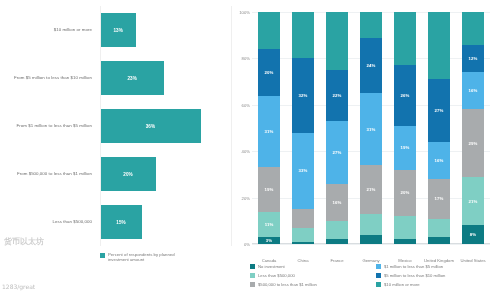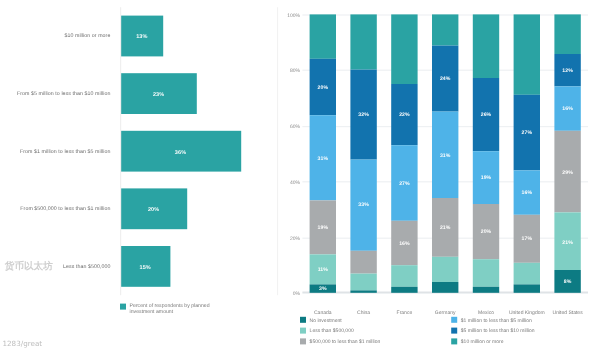--- a/index.html
+++ b/index.html
@@ -69,21 +69,21 @@
     position:absolute;left:18px;top:6px;
     font-family:"DejaVu Sans",sans-serif;
     font-size:30px;font-weight:bold;color:#ffffff;white-space:nowrap;
   }
   .cn-mid{
     position:absolute;left:200px;top:190px;
     font-family:"DejaVu Sans",sans-serif;
     font-size:30px;font-weight:bold;color:#ffffff;white-space:nowrap;
   }
   .cn-small{
-    position:absolute;left:4px;top:216px;
+    position:absolute;left:4px;top:236px;
     font-family:"DejaVu Sans",sans-serif;
     font-size:8px;color:#cfcfcf;white-space:nowrap;font-weight:bold;
   }
   .cn-footer{
     position:absolute;left:2px;top:283px;
     font-family:"DejaVu Sans",sans-serif;
     font-size:6px;color:#bdbdbd;white-space:nowrap;
   }
 </style>
 </head>

